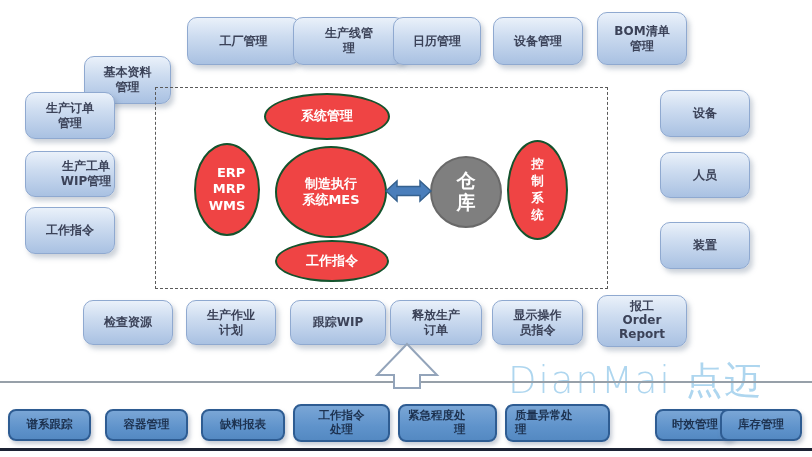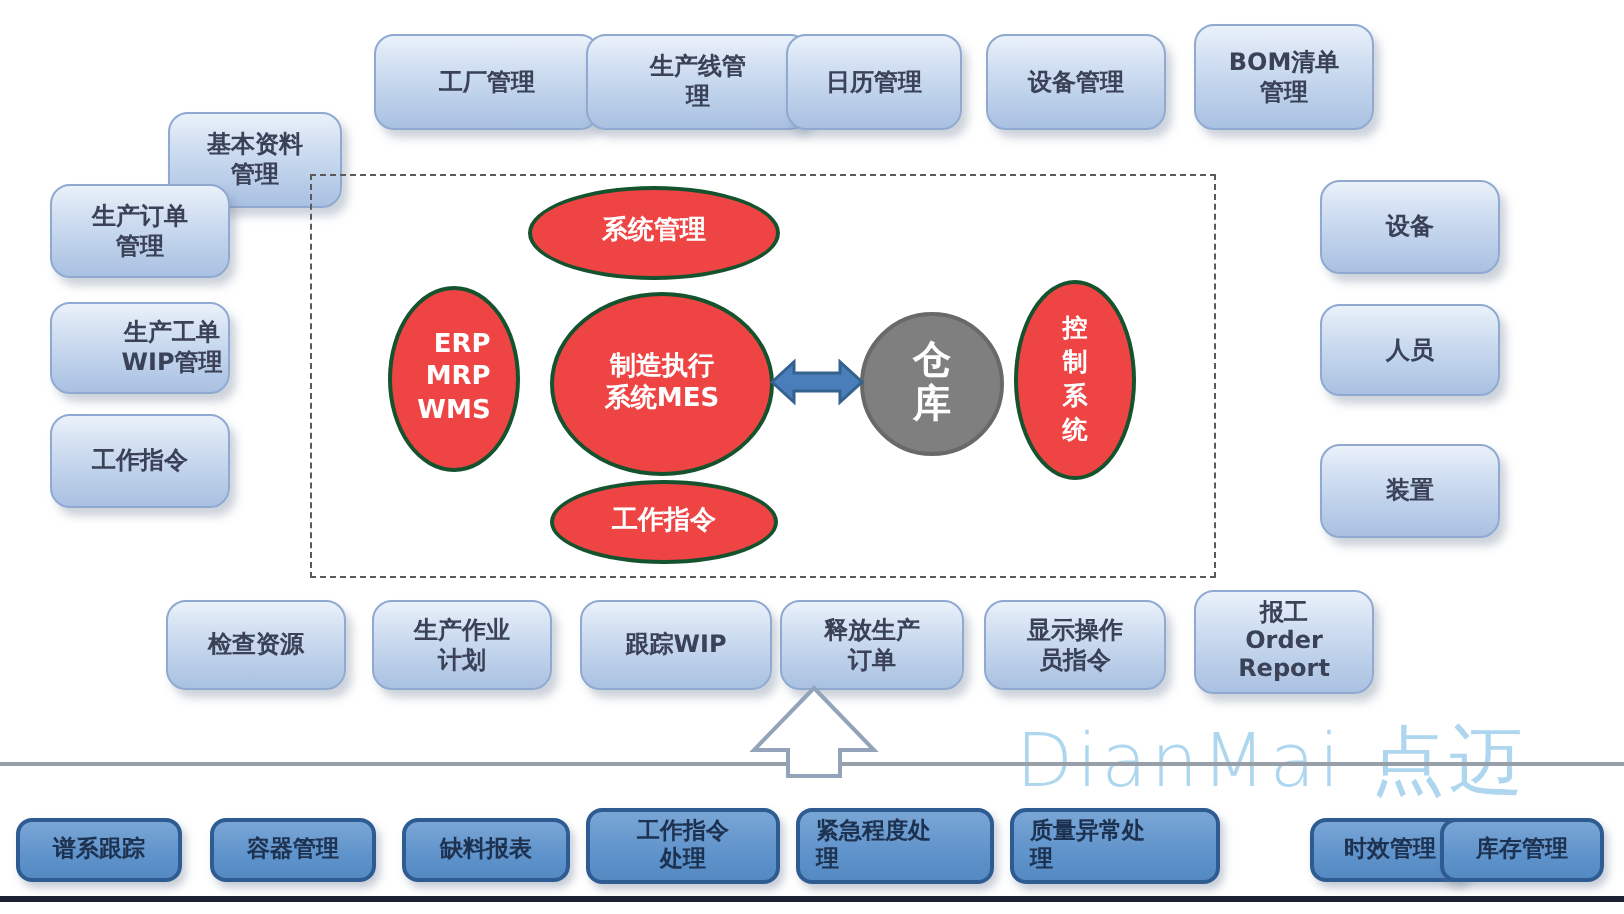--- a/index.html
+++ b/index.html
@@ -148,21 +148,21 @@
   <div class="hline"></div>
   <svg class="svg-abs" style="left:368px;top:342px;" width="78" height="48" viewBox="0 0 78 48">
     <polygon points="39,2 69,33 52,33 52,46 26,46 26,33 9,33" fill="#ffffff" stroke="#93a4ba" stroke-width="2"></polygon>
   </svg>
 
   <div class="bar-node" style="left:8px;top:409px;width:83px;height:32px;">谱系跟踪</div>
   <div class="bar-node" style="left:105px;top:409px;width:83px;height:32px;">容器管理</div>
   <div class="bar-node" style="left:201px;top:409px;width:84px;height:32px;">缺料报表</div>
   <div class="bar-node" style="left:293px;top:404px;width:97px;height:38px;">工作指令
 处理</div>
-  <div class="bar-node align-left" style="left:398px;top:404px;width:99px;height:38px;">紧急程度处
+  <div class="bar-node align-left" style="left:398px;top:404px;width:99px;height:38px;text-align:right;">紧急程度处
 理</div>
   <div class="bar-node align-left" style="left:505px;top:404px;width:105px;height:38px;">质量异常处
 理</div>
   <div class="bar-node" style="left:623px;top:409px;width:80px;height:32px;margin-left:32px;">时效管理</div>
   <div class="bar-node" style="left:720px;top:409px;width:82px;height:32px;">库存管理</div>
 
   <div class="bottom-line"></div>
 </div>
 
 </body></html>

